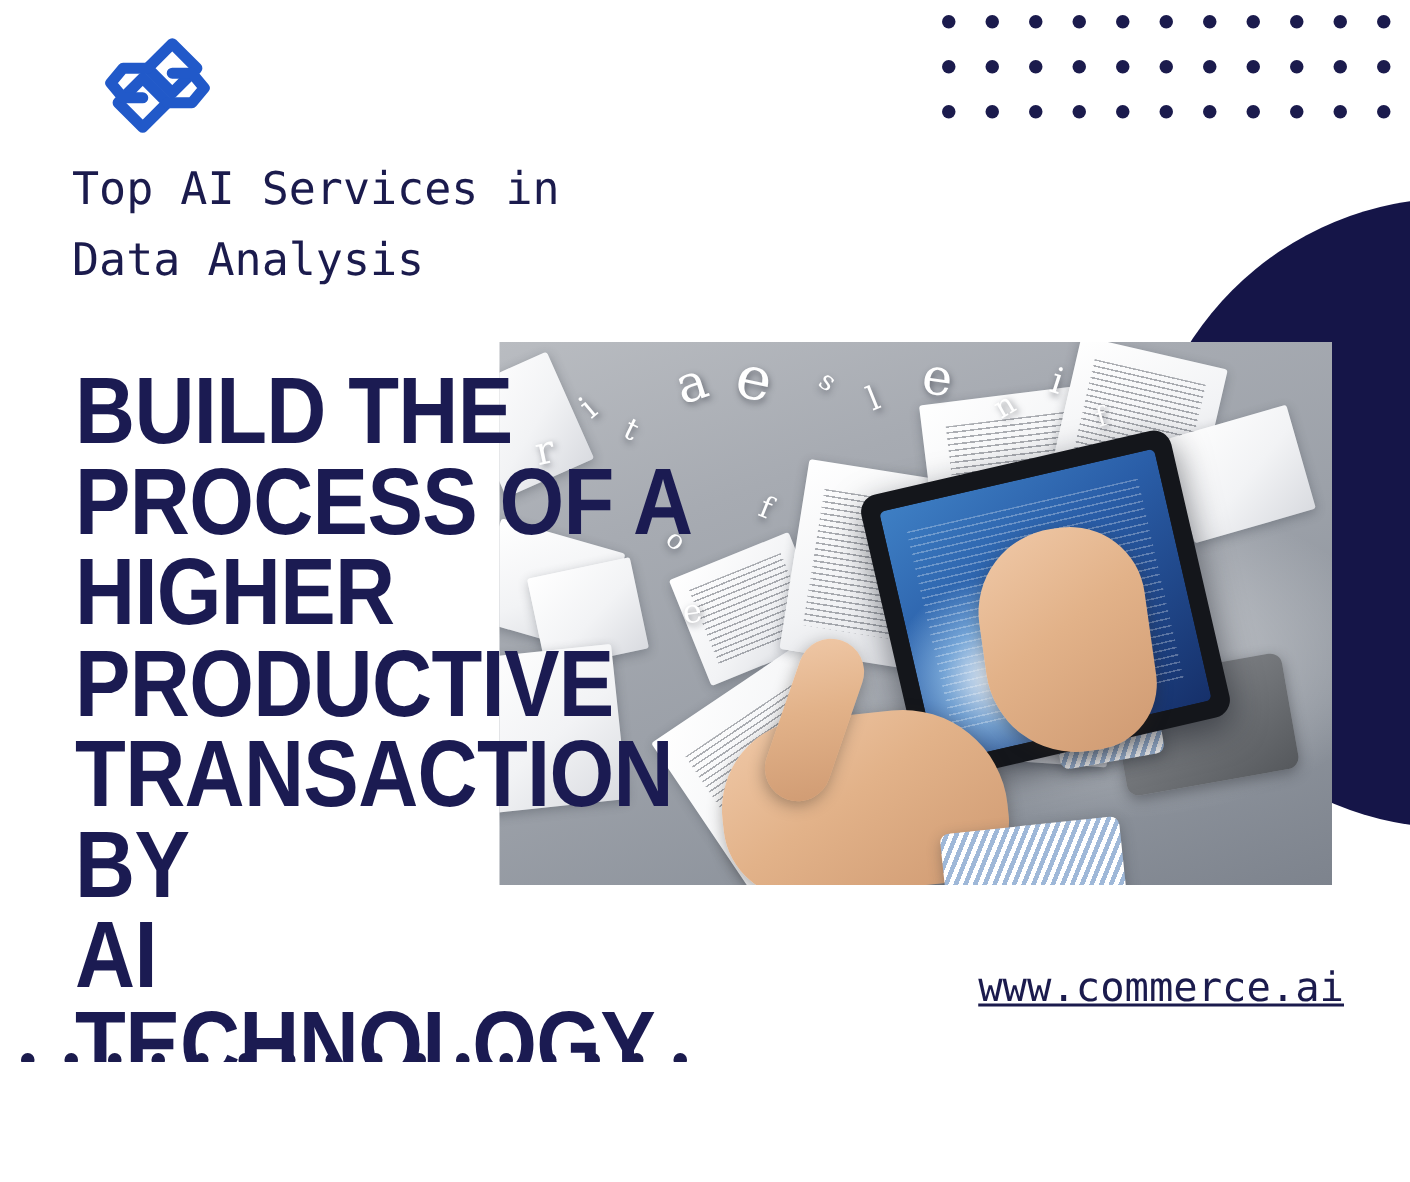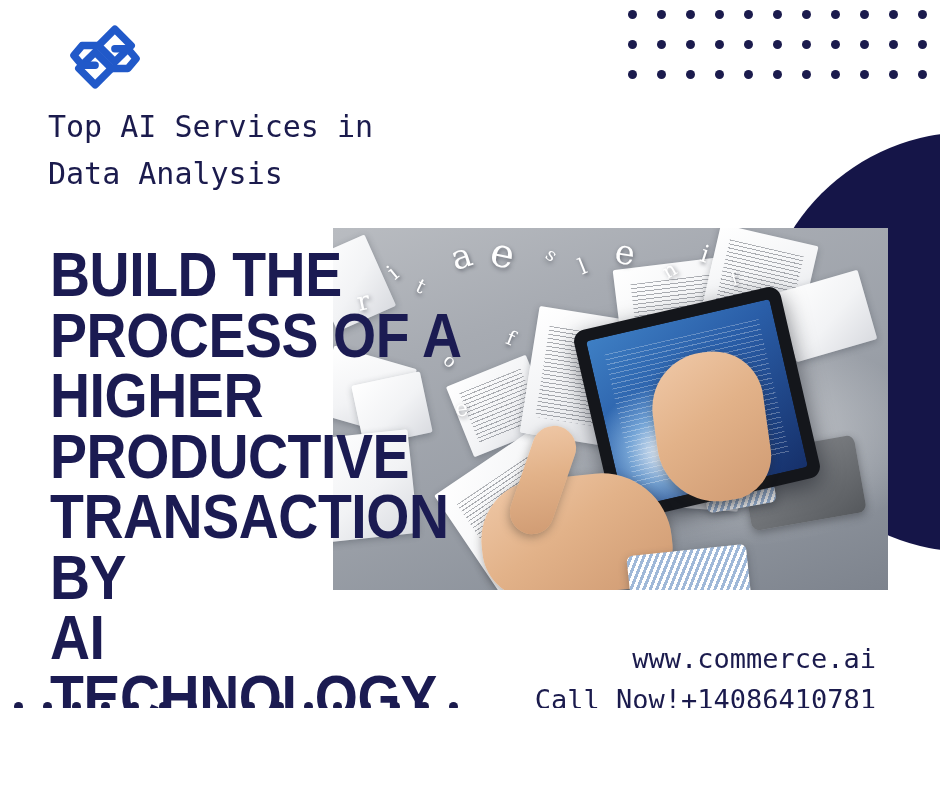--- a/index.html
+++ b/index.html
@@ -186,28 +186,29 @@
     letter-spacing: -0.5px;
     text-transform: uppercase;
     transform: scaleX(0.88);
     transform-origin: left top;
     white-space: pre-line;
   }
 
   
   .contact {
     position: absolute;
-    right: 64px;
+    right: 44px;
     top: 638px;
     z-index: 6;
     text-align: right;
     font-family: "DejaVu Sans Mono", "Liberation Mono", monospace;
     font-size: 27px;
     line-height: 1.52;
     color: #1b1b4d;
+    text-decoration: underline;
   }
   .contact .line { display: block; white-space: pre; }
 </style>
 </head>
 <body>
 
 <div id="poster">
 
   <div class="blob"></div>
 
@@ -362,16 +363,15 @@
 
   <h1 class="headline">BUILD THE
 PROCESS OF A
 HIGHER
 PRODUCTIVE
 TRANSACTION BY
 AI TECHNOLOGY</h1>
 
   <div class="contact">
     <span class="line">www.commerce.ai</span>
-    <span class="line">Call Now!+14086410781</span>
   </div>
 
 </div>
 
 </body></html>

